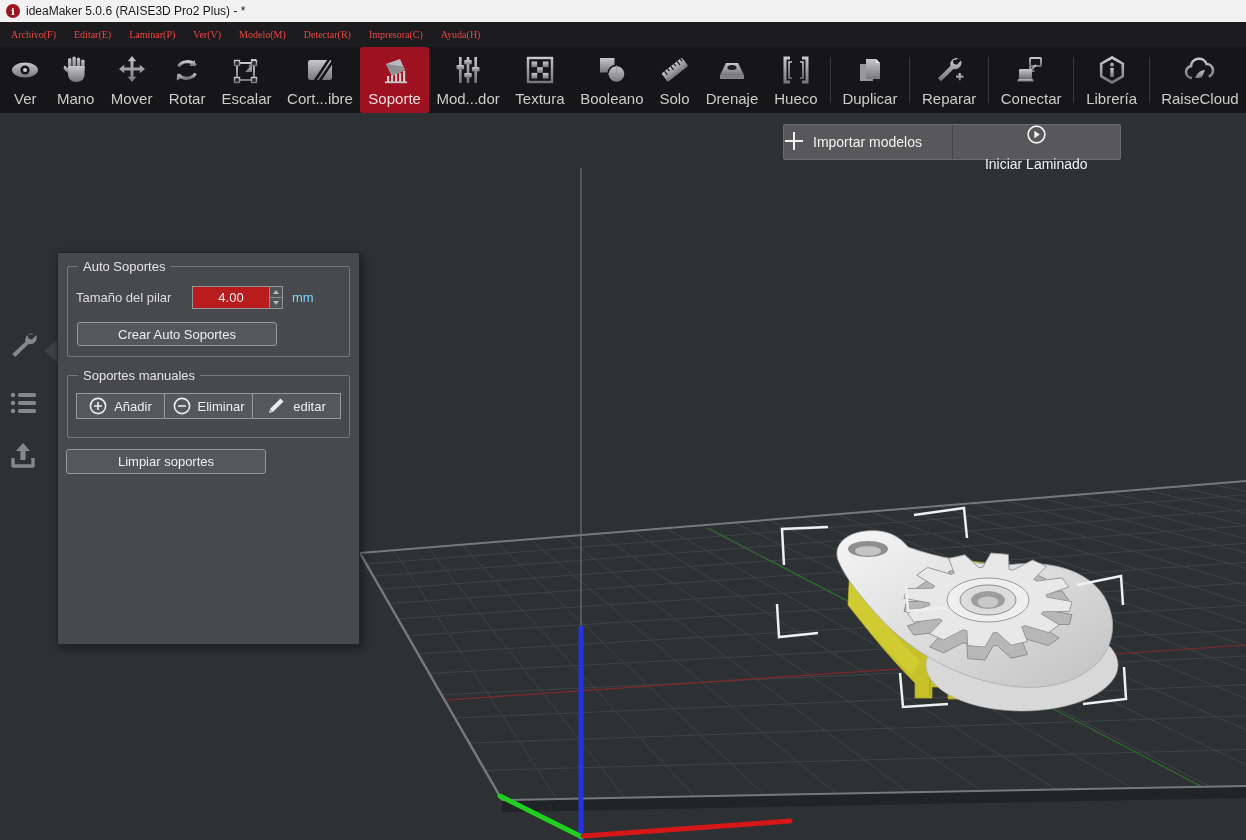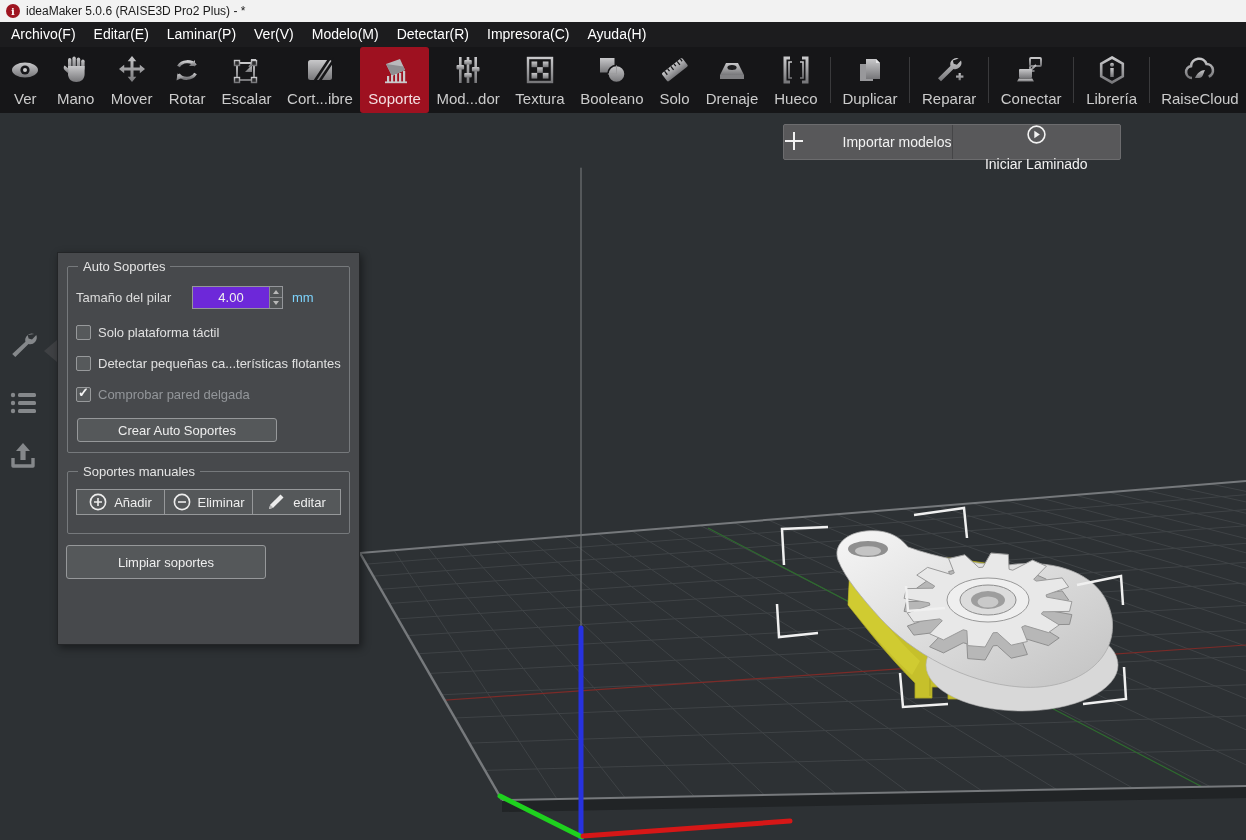--- a/index.html
+++ b/index.html
@@ -3,66 +3,66 @@
 <meta charset="utf-8">
 <style>
   html,body{margin:0;padding:0;background:#000;}
   body{width:1246px;height:840px;overflow:hidden;font-family:"Liberation Sans",sans-serif;-webkit-font-smoothing:antialiased;position:relative;}
   
   .titlebar{height:22px;background:#f2f2f2;display:flex;align-items:center;padding-left:6px;box-sizing:border-box;}
   .app-icon{width:14px;height:14px;border-radius:50%;background:#9e1420;color:#fff;font-size:10px;font-weight:bold;display:flex;align-items:center;justify-content:center;margin-right:6px;font-family:"DejaVu Serif",serif;}
   .window-title{font-size:12px;color:#1a1a1a;}
   
   .menubar{height:25px;background:#1c1c1e;display:flex;align-items:center;padding-left:2px;}
-  .menu-item{color:#ffffff;font-size:14px;padding:0 9px;height:25px;line-height:25px;cursor:default;}
+  .menu-item{color:#ef4444;font-size:10px;padding:0 9px;height:25px;line-height:25px;cursor:default;font-family:Liberation Serif, serif;}
   
   .toolbar{height:66px;background:#161618;display:flex;align-items:stretch;padding-left:2px;}
   .tool-item{display:flex;flex-direction:column;align-items:center;justify-content:flex-end;padding:5px 9px 6px;min-width:44px;box-sizing:border-box;border-radius:3px;position:relative;}
   .tool-item .tool-icon{flex:1;display:flex;align-items:center;justify-content:center;}
   .tool-item .tool-label{font-size:15px;color:#cccccc;white-space:nowrap;margin-top:3px;}
   .tool-item.selected{background:#9e1120;}
   .tool-item.selected .tool-label{color:#f4dfe1;}
   .tool-sep{width:1px;background:#3a3a3c;margin:10px 4px;}
   
   .viewport{position:absolute;left:0;top:113px;width:1246px;height:727px;background:#2d3134;overflow:hidden;}
   .scene{position:absolute;left:0;top:0;}
   
   .action-bar{position:absolute;top:11px;left:783px;width:338px;height:36px;background:#58585a;border:1px solid #6c6c6e;border-radius:2px;box-sizing:border-box;display:flex;}
-  .action-btn{display:flex;align-items:center;justify-content:space-between;gap:9px;color:#f2f2f2;font-size:14px;flex:1;cursor:default;}
+  .action-btn{display:flex;align-items:center;justify-content:flex-start;gap:9px;color:#f2f2f2;font-size:14px;flex:1;cursor:default;}
   .action-btn + .action-btn{border-left:1px solid #454547;flex-direction:column;}
   
   .side-tool{position:absolute;left:8px;width:30px;height:30px;display:flex;align-items:center;justify-content:center;}
   
   .dialog{position:absolute;left:57px;top:139px;width:303px;height:393px;background:#47494c;border:1px solid #232527;box-shadow:2px 3px 8px rgba(0,0,0,.45);box-sizing:border-box;font-size:13px;color:#dedede;}
   .dialog-titlebar{height:31px;background:#323437;display:flex;align-items:center;padding:0 6px 0 10px;box-sizing:border-box;border-bottom:1px solid #2a2c2e;}
   .dialog-title{flex:1;font-size:13px;color:#dcdcdc;}
   .dlg-tb-btn{width:22px;height:20px;background:#3b3d40;border:1px solid #8a8c8e;color:#ececec;font-size:12px;font-weight:bold;display:flex;align-items:center;justify-content:center;margin-left:4px;box-sizing:border-box;}
   .dialog fieldset{border:1px solid #76797c;border-radius:2px;margin:6px 9px 0;padding:4px 8px 8px;}
   .dialog legend{padding:0 5px;margin-left:2px;font-size:13px;color:#e4e4e4;}
   .field-row{display:flex;align-items:center;height:24px;margin:7px 0 13px;}
   .field-label{width:116px;color:#dcdcdc;}
-  .spin-input{width:91px;height:23px;background:#6d28d9;border:1px solid #94969a;display:flex;box-sizing:border-box;margin-right:9px;}
+  .spin-input{width:91px;height:23px;background:#b91c1c;border:1px solid #94969a;display:flex;box-sizing:border-box;margin-right:9px;}
   .spin-value{flex:1;background:transparent;border:0;color:#f0f0f0;font-size:13px;text-align:center;font-family:"Liberation Sans",sans-serif;width:70px;outline:none;}
   .spin-btns{width:12px;display:flex;flex-direction:column;border-left:1px solid #8a8c8e;}
   .spin-btn{flex:1;background:#515456;display:flex;align-items:center;justify-content:center;}
   .spin-btn+.spin-btn{border-top:1px solid #8a8c8e;}
   .arr-up{width:0;height:0;border-left:3.5px solid transparent;border-right:3.5px solid transparent;border-bottom:4px solid #b8b8b8;}
   .arr-dn{width:0;height:0;border-left:3.5px solid transparent;border-right:3.5px solid transparent;border-top:4px solid #b8b8b8;}
   .unit{color:#7dd3fc;}
   .cb-row{display:flex;align-items:center;margin:16px 0;}
   .cb-box{width:13px;height:13px;background:#56595b;border:1px solid #97999b;border-radius:2px;margin-right:7px;position:relative;flex:none;}
   .cb-box .tick{position:absolute;left:1px;top:-3px;color:#f5f5f5;font-size:13px;font-weight:bold;}
   .cb-label{color:#e0e0e0;white-space:nowrap;}
   .cb-row.disabled .cb-label{color:#93969a;}
   .dlg-btn{background:#55585a;border:1px solid #96989a;border-radius:3px;color:#eeeeee;font-size:13px;font-family:"Liberation Sans",sans-serif;display:flex;align-items:center;justify-content:center;box-sizing:border-box;}
   .create-btn{width:200px;height:24px;margin:6px 0 2px 1px;}
   .manual-row{display:flex;margin:6px 0 10px;border-radius:8px;}
   .manual-row .dlg-btn{flex:1;height:26px;border-radius:0;gap:7px;}
   .manual-row .dlg-btn + .dlg-btn{margin-left:-1px;}
-  .clear-btn{width:200px;height:34px;margin:11px 0 0 8px;}
+  .clear-btn{width:200px;height:25px;margin:11px 0 0 8px;}
   .dialog-pointer{position:absolute;left:44px;top:227px;width:0;height:0;border-top:11px solid transparent;border-bottom:11px solid transparent;border-right:13px solid #3f4144;}
 </style>
 </head>
 <body>
 
 <svg width="0" height="0" style="position:absolute" aria-hidden="true">
   <defs>
     <linearGradient id="gIcon" x1="0" y1="0" x2="0" y2="1">
       <stop offset="0" stop-color="#c8c8ca"></stop>
         <stop offset="1" stop-color="#77777a"></stop>
@@ -455,36 +455,20 @@
                   <span class="arr-up"></span>
                 </span>
                 <span class="spin-btn">
                   <span class="arr-dn"></span>
                 </span>
               </span>
             </span>
             <span class="unit">mm</span>
           </div>
         </div>
-      <div id="auto-checkboxes">
-          <div class="cb-row">
-            <span class="cb-box"></span>
-            <span class="cb-label">Solo plataforma táctil</span>
-          </div>
-          <div class="cb-row">
-            <span class="cb-box"></span>
-            <span class="cb-label">Detectar pequeñas ca...terísticas flotantes</span>
-          </div>
-          <div class="cb-row disabled">
-            <span class="cb-box">
-              <span class="tick">✓</span>
-            </span>
-            <span class="cb-label">Comprobar pared delgada</span>
-          </div>
-        </div>
       <button class="dlg-btn create-btn">Crear Auto Soportes</button>
     </fieldset>
     <fieldset style="margin-top:11px;">
       <legend>Soportes manuales</legend>
       <div class="manual-row" id="manual-buttons">
           <button class="dlg-btn">
             <span style="display:flex">
               <svg width="18" height="18" viewBox="0 0 18 18">
                 <circle cx="9" cy="9" r="7.6" fill="none" stroke="#ececec" stroke-width="1.6"></circle>
                 <path d="M9 5v8M5 9h8" stroke="#ececec" stroke-width="1.6"></path>

